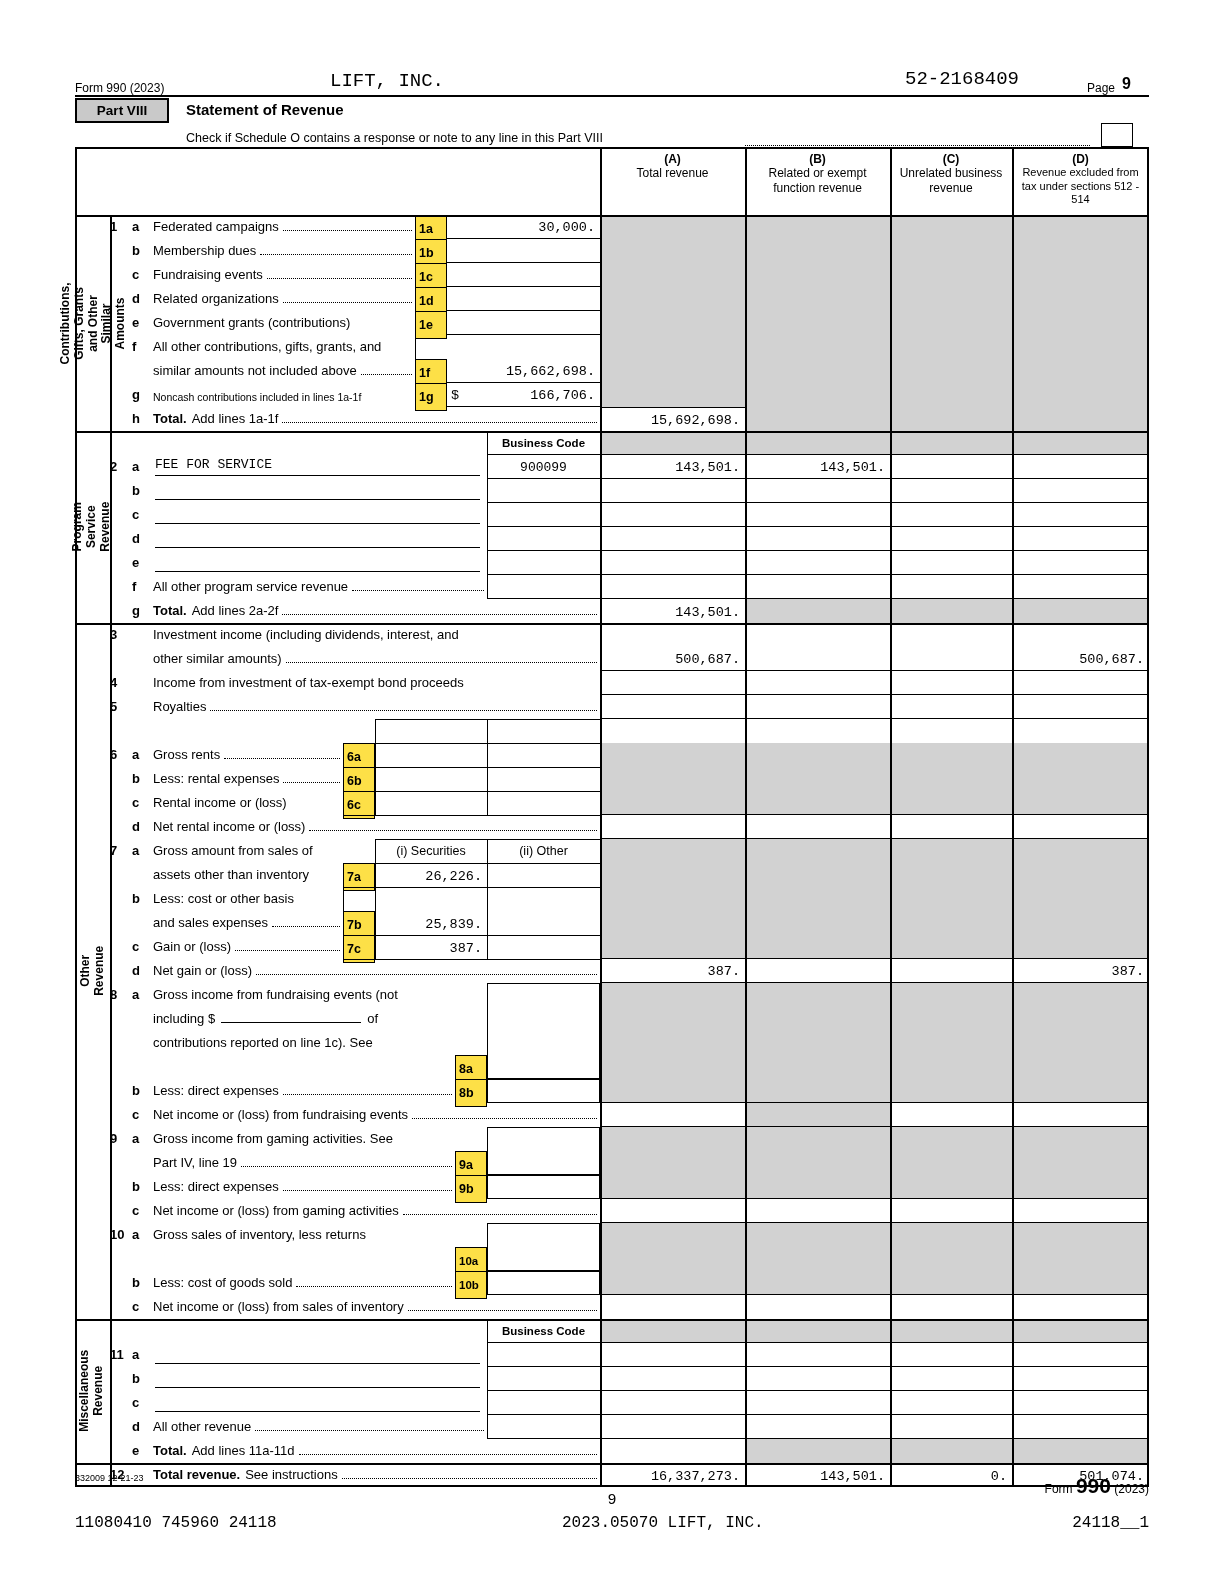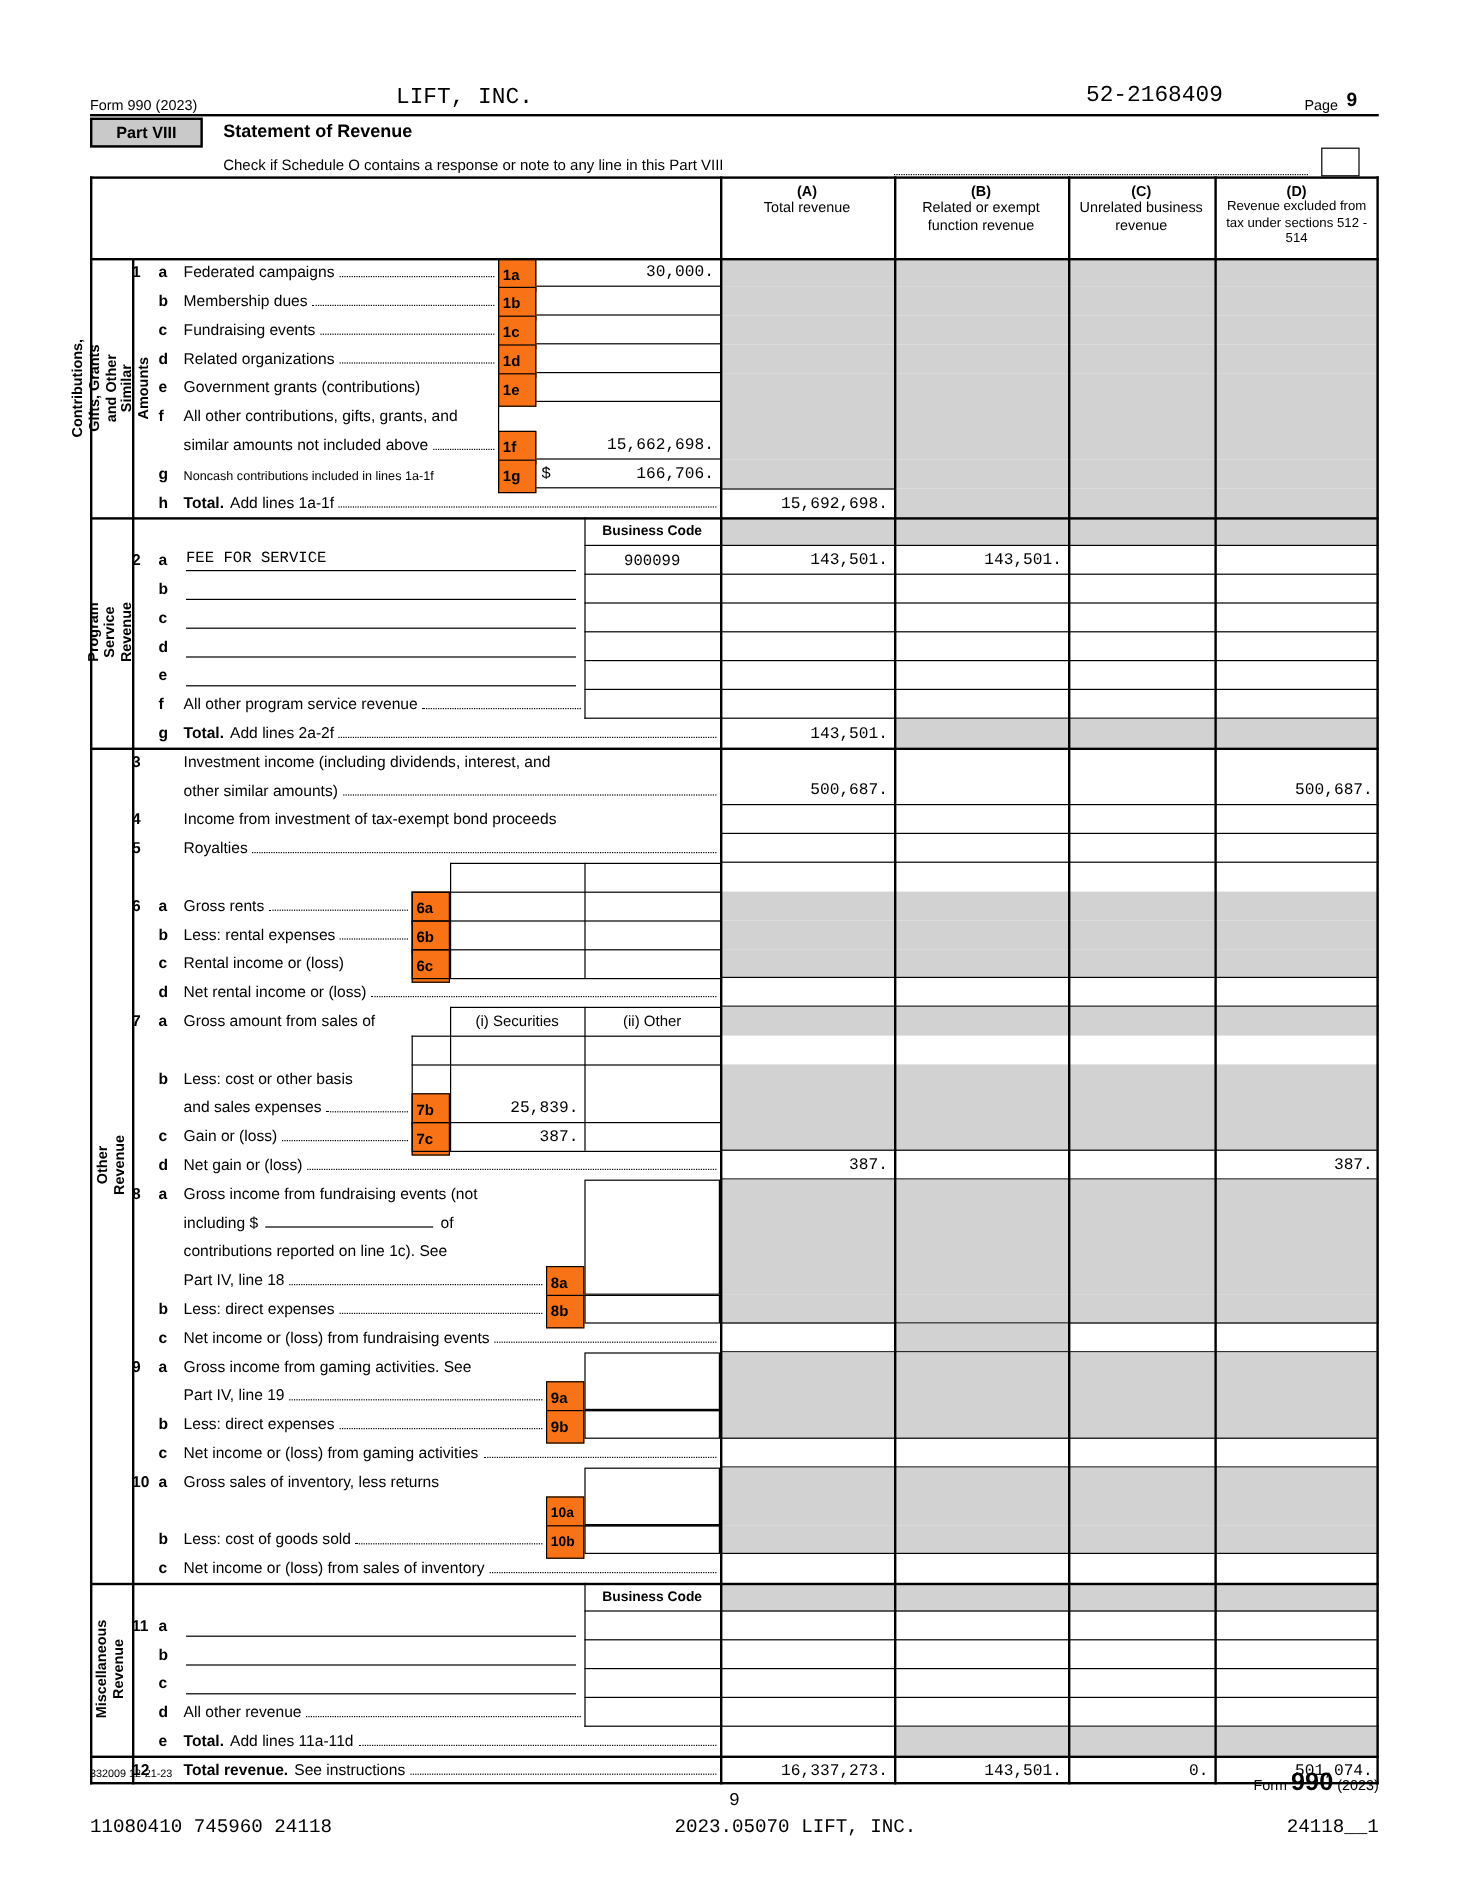--- a/index.html
+++ b/index.html
@@ -23,21 +23,21 @@
   .ind{flex:0 0 43px}
   .ldr{flex:1 1 auto;border-bottom:1.3px dotted #000;margin:0 3px 4px 4px;min-width:8px}
   .vA{left:525px;width:145px}.vB{left:670px;width:145px}.vC{left:815px;width:122px}.vD{left:937px;width:137px}
   .g{background:#d2d2d2}
   .bb{border-bottom:1.3px solid #000}
   .bt{border-top:1.3px solid #000}
   .amt{font-family:"Liberation Mono",monospace;font-size:13.5px;display:flex;align-items:flex-end;
        justify-content:flex-end;padding:0 5px 3px 0;box-sizing:border-box}
   .amtL{justify-content:space-between;padding-left:4px}
   .nb{position:absolute;width:32px;height:28px;border:1.5px solid #000;font-weight:bold;font-size:12.5px;
-      display:flex;align-items:center;padding-left:3px;box-sizing:border-box;background:#f97316}
+      display:flex;align-items:center;padding-left:3px;box-sizing:border-box;background:#fde047}
   .ab{position:absolute;left:372px;width:153px;border-bottom:1.5px solid #000;box-sizing:border-box;display:flex}
   .vl{position:absolute;width:1.5px;background:#000}
   .hl{position:absolute;left:0;width:1074px;height:2px;background:#000}
   .hseg{position:absolute;height:1.3px;background:#000}
   .vseg{position:absolute;width:1.3px;background:#000}
   .obox{position:absolute;left:412px;width:113px;border:1.5px solid #000;box-sizing:border-box;background:#fff}
   .hc{position:absolute;display:flex;flex-direction:column;align-items:center;font-size:12px;
       text-align:center;padding-top:5px;line-height:1.2}
   .shc{position:absolute;font-size:12.5px;display:flex;align-items:center;justify-content:center;text-align:center}
   .sb{position:absolute;left:300px;width:112px}
@@ -454,20 +454,36 @@
           </div>
       </div>
       <div class="shc" style="left:300px;width:112px;top:0;bottom:0">(i) Securities</div>
       <div class="shc" style="left:412px;width:113px;top:0;bottom:0">(ii) Other</div>
       <div class="c vA g"></div>
         <div class="c vB g"></div>
         <div class="c vC g"></div>
         <div class="c vD g"></div>
     </div>
 
+    <div class="r" style="top:716px;height:24px">
+      <div class="c labcol w6">
+        <div class="ln24">
+            <span class="ind"></span>
+            <span>assets other than inventory</span>
+          </div>
+      </div>
+      <div class="nb" style="left:268px">7a</div>
+      <div class="c sb">
+          <span class="amt" style="width:100%;height:100%">26,226.</span>
+        </div>
+      <div class="c vA g"></div>
+        <div class="c vB g"></div>
+        <div class="c vC g"></div>
+        <div class="c vD g"></div>
+    </div>
 
     <div class="r" style="top:740px;height:48px">
       <div class="c labcol w6">
         <div class="ln24">
             <span class="nn"></span>
             <span class="ll">b</span>
             <span>Less: cost or other basis</span>
           </div>
         <div class="ln24">
             <span class="ind"></span>
@@ -528,25 +544,20 @@
           </div>
         <div class="ln24">
             <span class="ind"></span>
             <span>including $</span>
             <span class="ublank"></span>
             <span>of</span>
           </div>
         <div class="ln24">
             <span class="ind"></span>
             <span>contributions reported on line 1c). See</span>
-          </div>
-        <div class="ln24">
-            <span class="ind"></span>
-            <span>Part IV, line 18</span>
-            <span class="ldr"></span>
           </div>
       </div>
       <div class="obox" style="top:0;height:96px"></div>
       <div class="nb" style="left:380px;top:72px">8a</div>
       <div class="c vA g"></div>
         <div class="c vB g"></div>
         <div class="c vC g"></div>
         <div class="c vD g"></div>
     </div>
 

